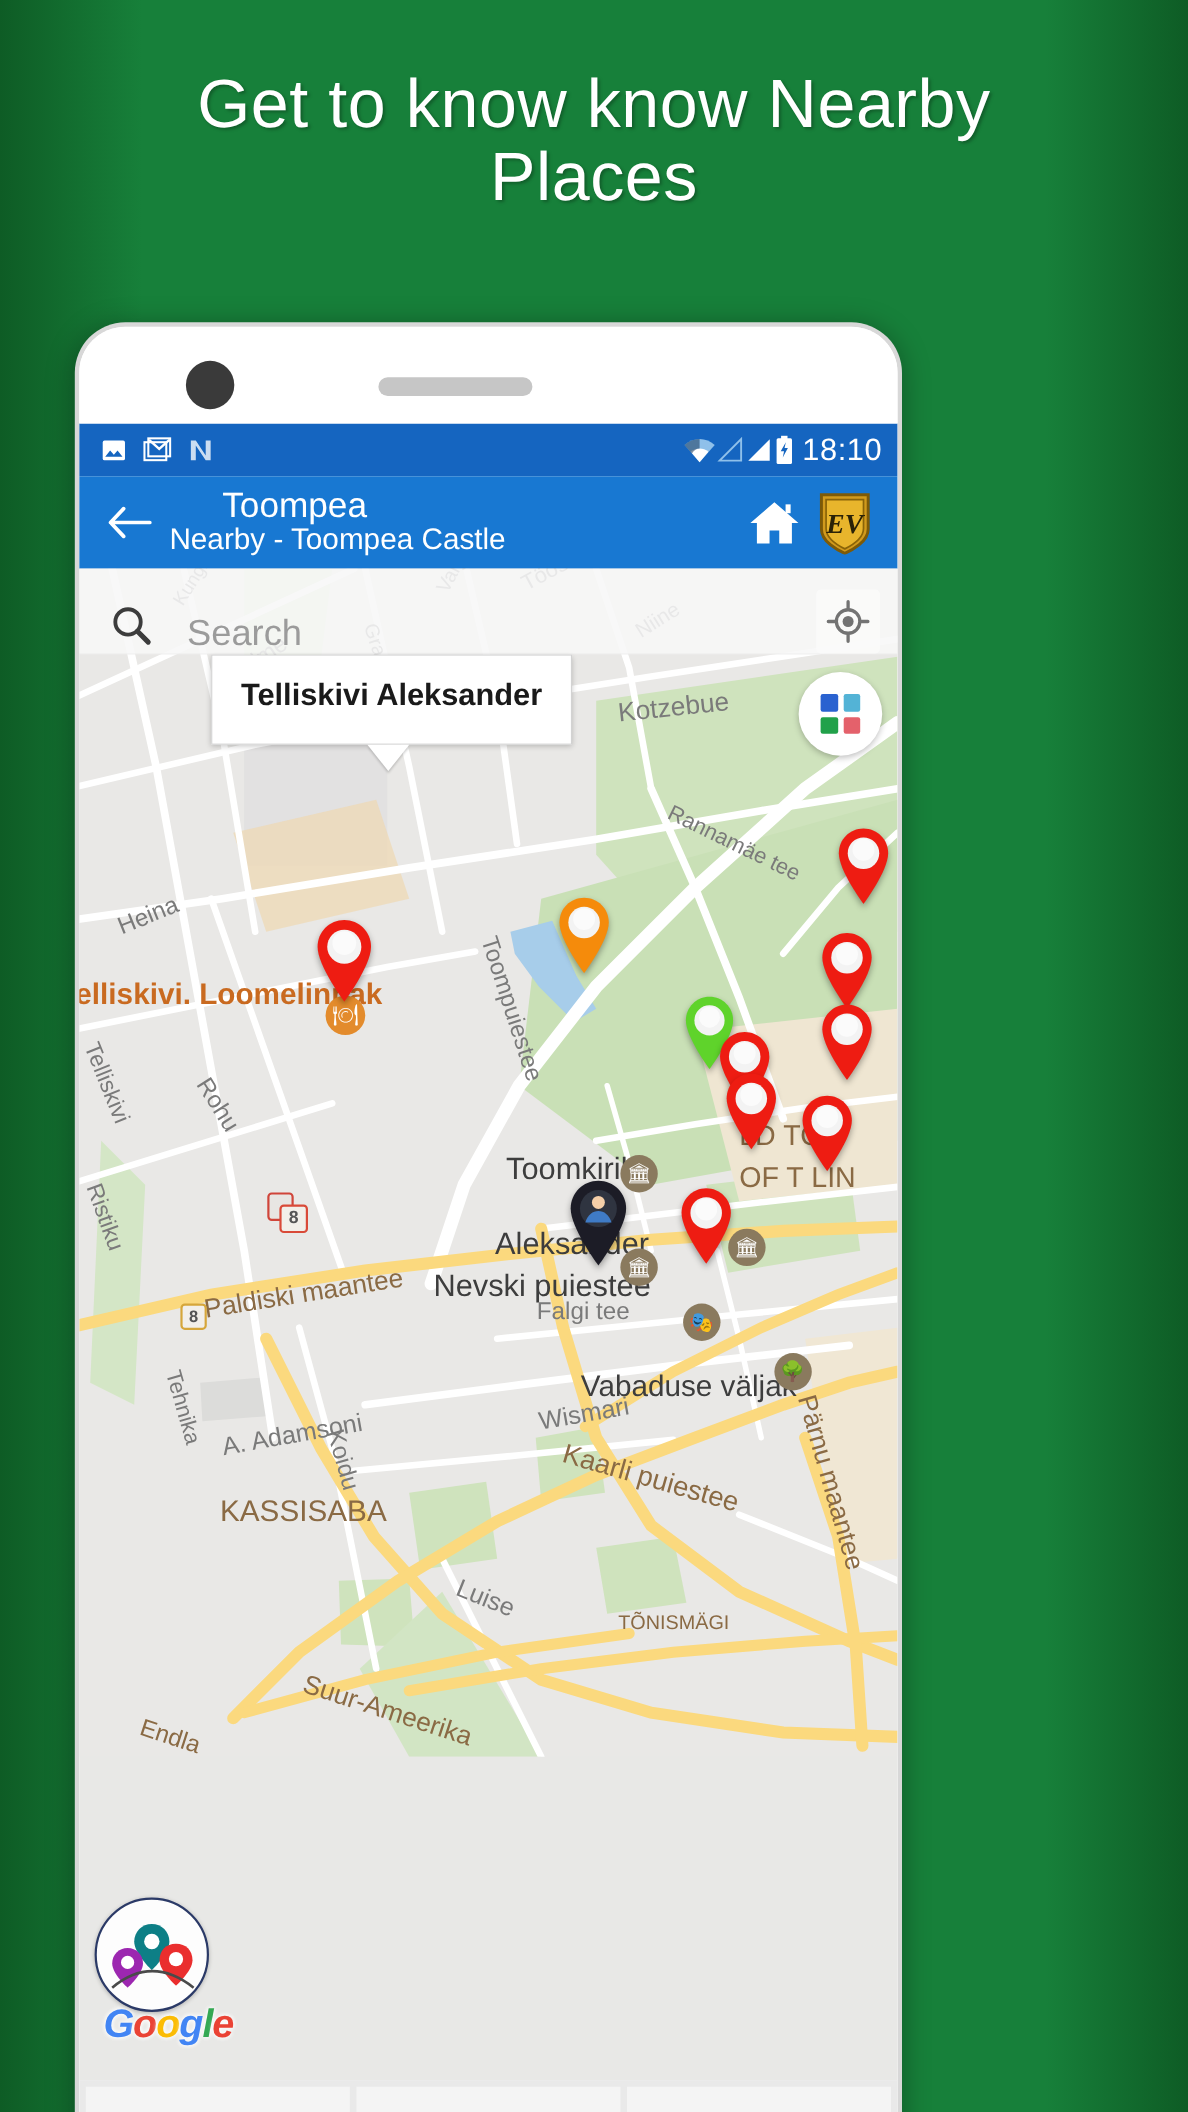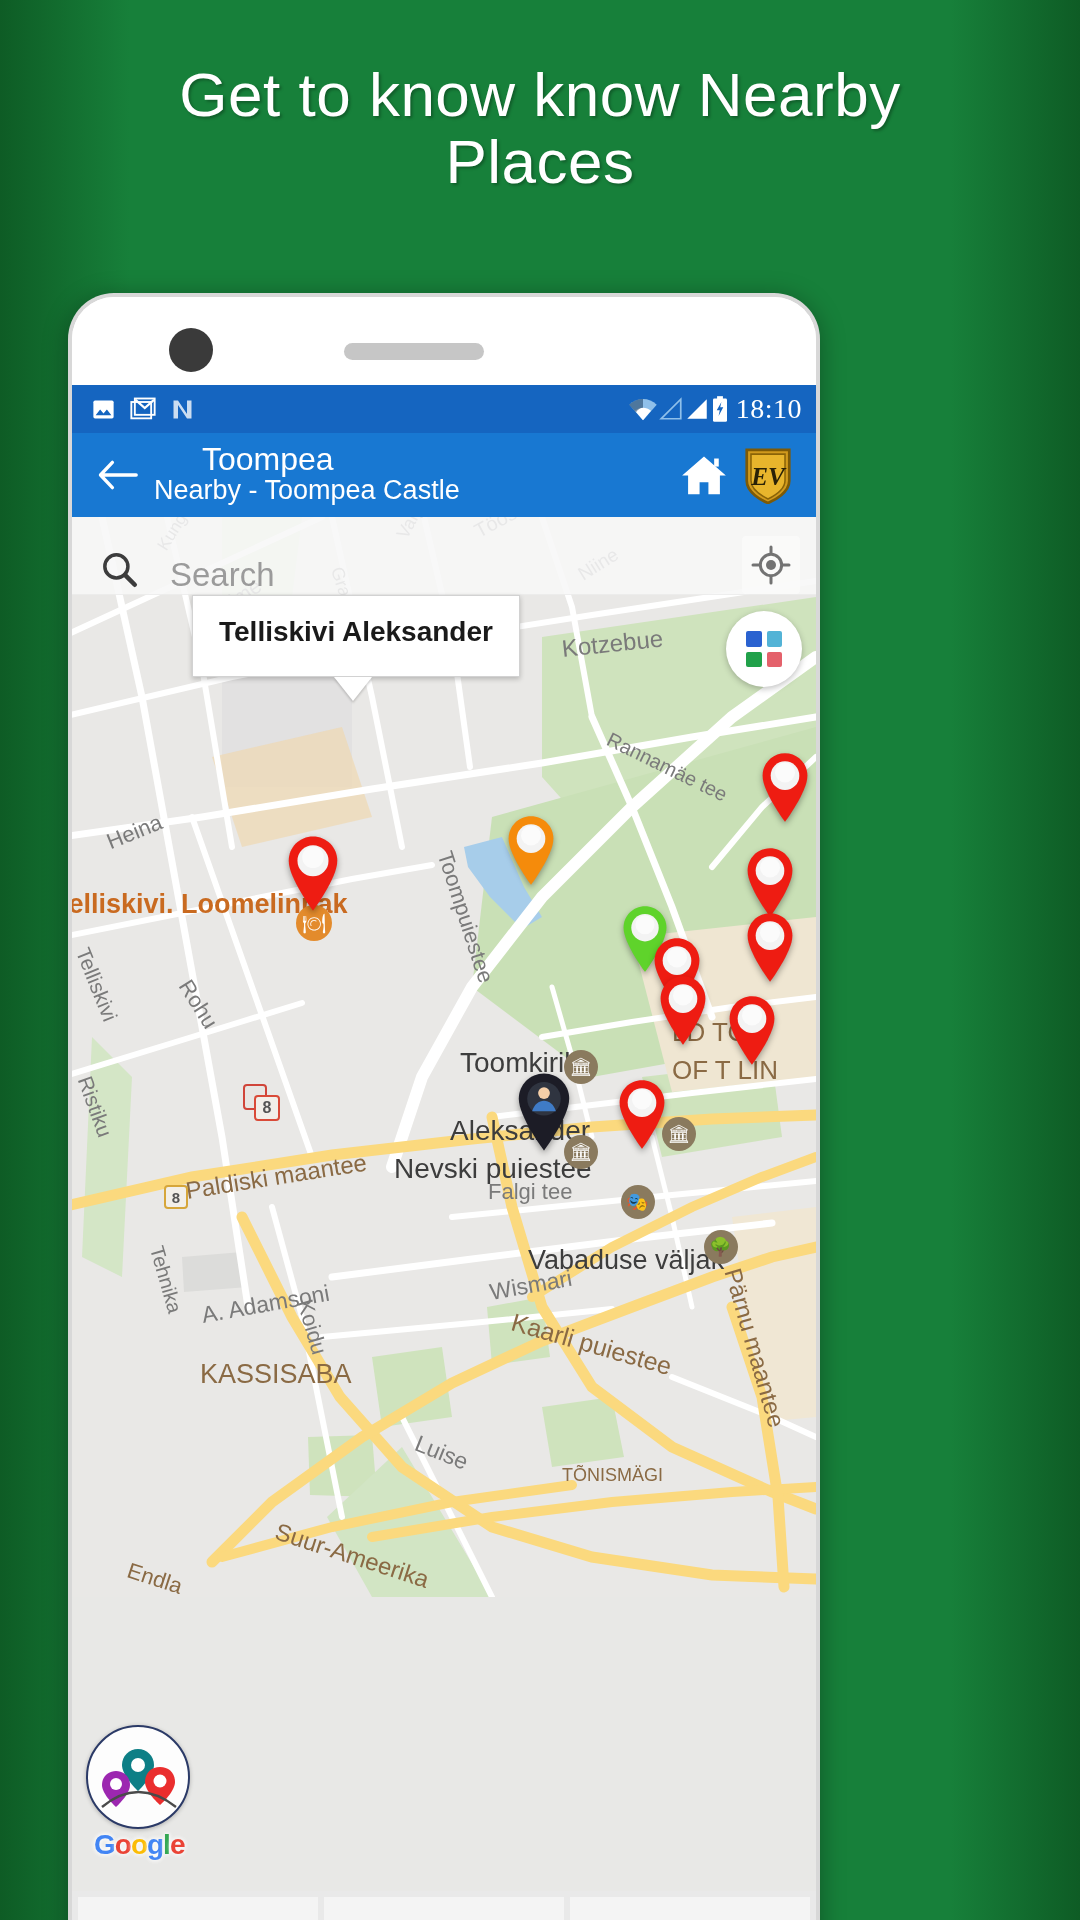--- a/index.html
+++ b/index.html
@@ -65,21 +65,21 @@
 
   
   #statusbar {
     height: 48px;
     background: #1565c0;
     display: flex; align-items: center;
     padding: 0 14px 0 18px;
     color: #fff;
   }
   .sb-left { display: flex; align-items: center; gap: 12px; }
-  .sb-right { margin-left: auto; display: flex; align-items: center; gap: 0; font-family: Liberation Serif, serif; }
+  .sb-right { margin-left: auto; display: flex; align-items: center; gap: 0; }
   .sb-time { font-size: 28px; font-weight: 400; letter-spacing: 0.5px; margin-left: 6px; }
   .sb-ic { display:block; }
 
   
   #appbar {
     height: 84px;
     background: #1878d2;
     display: flex; align-items: center;
     padding: 0 18px 0 20px;
     color: #fff;
@@ -162,22 +162,23 @@
   .poi {
     position: absolute;
     border-radius: 50%;
     display: flex; align-items: center; justify-content: center;
     z-index: 4;
   }
 
   
   #google-wm {
     position: absolute; left: 22px; bottom: 30px; z-index: 8;
-    font-size: 28px; font-weight: bold; letter-spacing: -1px;
+    font-size: 36px; font-weight: bold; letter-spacing: -1px;
     text-shadow: 0 0 5px rgba(255,255,255,0.95), 0 0 5px rgba(255,255,255,0.95);
+    font-style: italic;
   }
   #google-wm .g1{color:#4285F4}.g2{color:#EA4335}.g3{color:#FBBC05}.g4{color:#4285F4}.g5{color:#34A853}.g6{color:#EA4335}
   #app-logo {
     position: absolute; left: 14px; bottom: 62px; z-index: 9;
     width: 104px; height: 104px; border-radius: 50%;
     background: #fdfdfd; border: 2px solid #2b3a67;
     box-shadow: 0 1px 4px rgba(0,0,0,0.25);
   }
 
   

